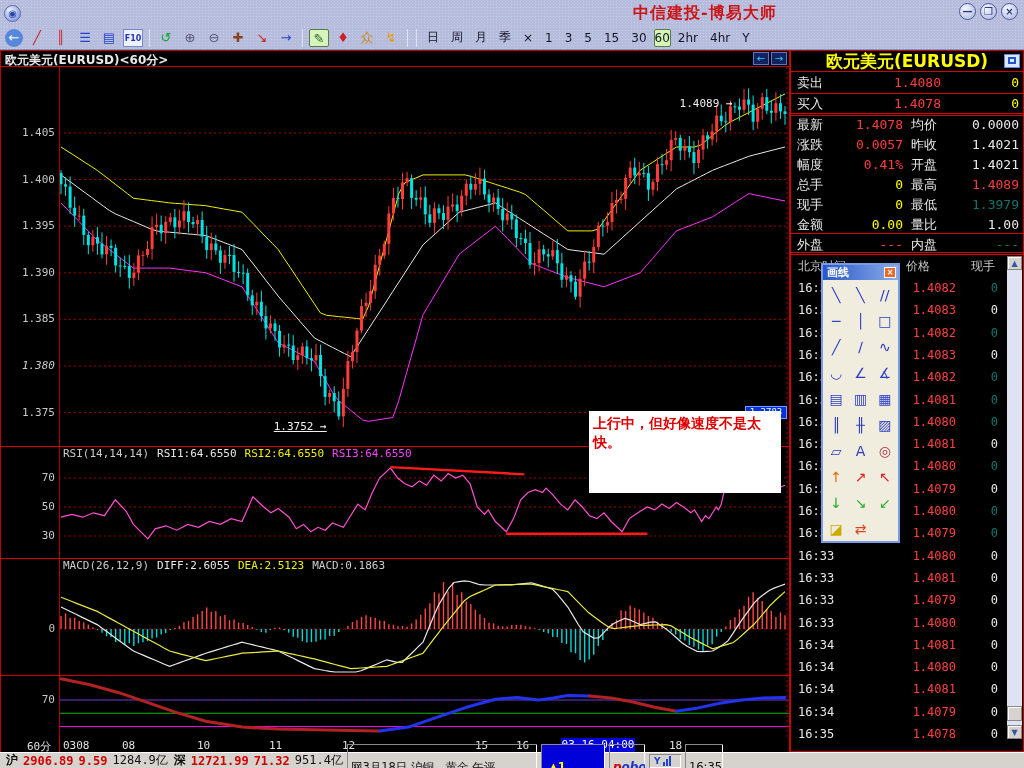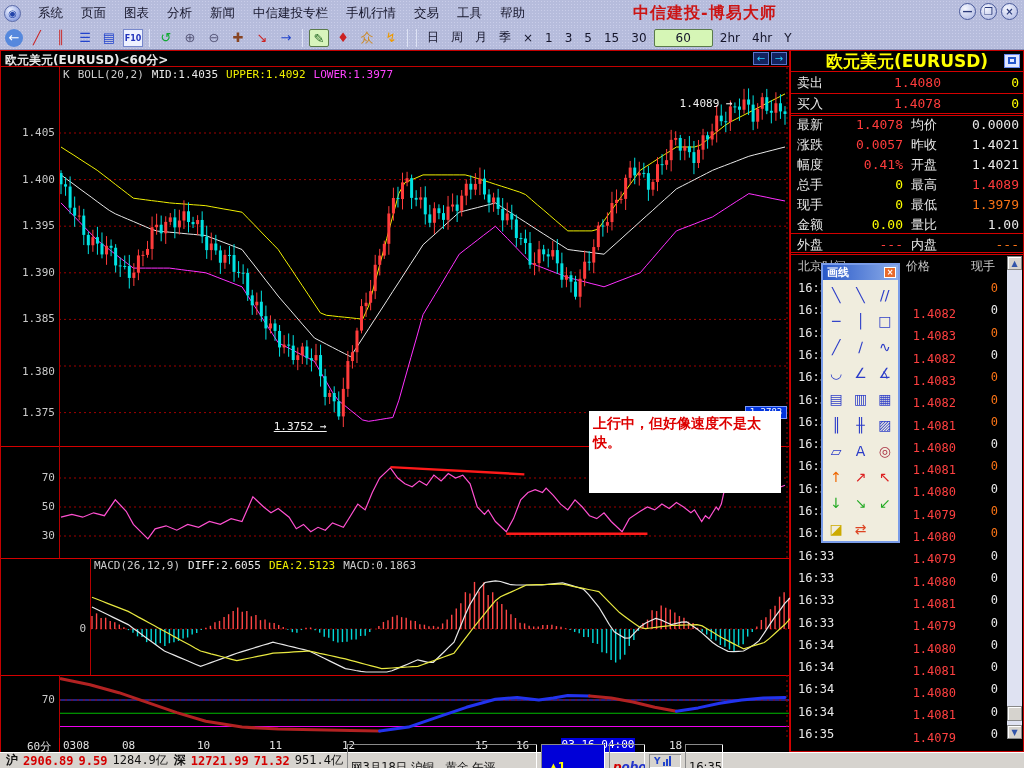--- a/index.html
+++ b/index.html
@@ -25,21 +25,21 @@
 
   
   #toolbar{position:absolute;left:0;top:26px;width:1024px;height:24px;
     background:#b6bcdc;background-image:radial-gradient(#c9cde9 22%,transparent 24%);
     background-size:3px 3px;display:flex;align-items:center;border-bottom:1px solid #8890b8;}
   .ticon{width:20px;height:18px;margin:0 2px;text-align:center;font-size:13px;line-height:17px;}
   .ticon.round{border-radius:50%;width:18px;height:18px;}
   .ticon.active{background:#d8f4bc;border:1px solid #5a7a4a;border-radius:2px;}
   .tsep{width:1px;height:18px;background:#9098c0;border-right:1px solid #dde2f4;margin:0 4px;}
   .period{font-size:12px;color:#15152a;padding:2px 5px;margin:0 1px;white-space:nowrap;}
-  .period.active{background:#d6f6b6;border:1px solid #5a7a4a;border-radius:2px;padding:1px 21px;text-align:center;}
+  .period.active{background:#d6f6b6;border:1px solid #5a7a4a;border-radius:2px;padding:1px 0;text-align:center;}
 
   
   #chartcol{position:absolute;left:0;top:50px;width:790px;height:702px;background:#000;
     border:1px solid #c40000;}
   #chead{position:absolute;left:0;top:0;width:788px;height:16px;border-bottom:1px solid #c40000;}
   #chead-title{position:absolute;left:4px;top:1px;color:#e8e8e8;font-size:12px;font-weight:bold;}
   .chev{position:absolute;top:1px;width:16px;height:13px;background:#12225e;border:1px solid #5a74cc;
     color:#22d4ff;font-size:10px;line-height:11px;text-align:center;}
   .panel{position:absolute;left:0;width:788px;overflow:hidden;}
   .vline58{position:absolute;left:58px;top:0;bottom:0;width:0;border-left:1px solid #b40000;}
@@ -76,29 +76,29 @@
   #quote-restore div{margin:2px auto 0;width:8px;height:7px;border:2px solid #2255cc;}
   .qrow{position:absolute;left:0;width:232px;height:20px;font-size:13px;line-height:20px;}
   .qlab{position:absolute;left:6px;color:#e8e8e8;}
   .qlab2{position:absolute;left:120px;color:#e8e8e8;}
   .qv1{position:absolute;left:40px;width:72px;text-align:right;
     font-family:"DejaVu Sans Mono","Liberation Mono",monospace;}
   .qv2{position:absolute;right:4px;width:74px;text-align:right;
     font-family:"DejaVu Sans Mono","Liberation Mono",monospace;}
   .qqty{position:absolute;right:4px;text-align:right;
     font-family:"DejaVu Sans Mono","Liberation Mono",monospace;}
-  .v-red{color:#ff3c3c;}.v-yellow{color:#ffff00;}.v-green{color:#f97316;}.v-white{color:#e8e8e8;}
+  .v-red{color:#ff3c3c;}.v-yellow{color:#ffff00;}.v-green{color:#0f766e;}.v-white{color:#e8e8e8;}
   .qsep{position:absolute;left:0;width:232px;border-top:1px solid #d40000;}
 
   #list-head{position:absolute;left:0;top:205px;width:215px;height:20px;color:#c8c8c8;
     font-size:12px;line-height:20px;}
   .trow{position:absolute;left:0;width:215px;height:22px;font-size:12px;line-height:22px;
     font-family:"DejaVu Sans Mono","Liberation Mono",monospace;}
   .tt{position:absolute;left:7px;color:#e8e8e8;}
-  .tp{position:absolute;left:70px;width:95px;text-align:right;color:#ff4040;margin-top:26px;}
+  .tp{position:absolute;left:70px;width:95px;text-align:right;color:#ff4040;}
   .tq{position:absolute;right:8px;}
 
   
   #sbar{position:absolute;right:1px;top:205px;width:15px;height:483px;
     background:#dfe2f2;background-image:radial-gradient(#b8bedd 30%,transparent 32%);background-size:2px 2px;}
   .sbtn{position:absolute;left:0;width:15px;height:14px;background:#d6d3ce;
     border:1px solid #888;box-shadow:inset 1px 1px 0 #fff;color:#3355aa;font-size:8px;
     text-align:center;line-height:13px;}
   #sthumb{position:absolute;left:0;width:15px;height:15px;background:#d6d3ce;
     border:1px solid #888;box-shadow:inset 1px 1px 0 #fff;}
@@ -129,32 +129,20 @@
   #signal-box .y{color:#2244cc;font-size:9px;font-weight:bold;margin-right:2px;line-height:9px;}
   #signal-box i{display:block;width:2px;background:#2244cc;}
   #time-box{width:38px;text-align:center;}
   svg{display:block;}
 </style>
 </head>
 <body>
 
 <div id="menubar">
   <div id="app-icon">◉</div>
-  <div id="menus" style="display: flex;">
-      <div class="menu-item">系统</div>
-      <div class="menu-item">页面</div>
-      <div class="menu-item">图表</div>
-      <div class="menu-item">分析</div>
-      <div class="menu-item">新闻</div>
-      <div class="menu-item">中信建投专栏</div>
-      <div class="menu-item">手机行情</div>
-      <div class="menu-item">交易</div>
-      <div class="menu-item">工具</div>
-      <div class="menu-item">帮助</div>
-    </div>
   <div id="app-title">中信建投-博易大师</div>
   <div id="winbtns">
       <div class="winbtn">—</div>
       <div class="winbtn">❐</div>
       <div class="winbtn">×</div>
     </div>
 </div>
 
 <div id="toolbar">
   <div id="toolicons" style="display:flex;align-items:center;margin-left:3px;">
@@ -198,23 +186,20 @@
 </div>
 
 <div id="chartcol">
   <div id="chead">
     <div id="chead-title">欧元美元(EURUSD)&lt;60分&gt;</div>
     <div class="chev" style="right:20px;">←</div>
     <div class="chev" style="right:2px;">→</div>
   </div>
 
   <div class="panel" id="panel-main" style="top:16px;height:379px;">
-    <div class="indhdr">
-      <span class="c-gray">K</span><span class="c-gray">BOLL(20,2)</span><span class="c-white">MID:1.4035</span><span class="c-yellow">UPPER:1.4092</span><span class="c-magenta">LOWER:1.3977</span>
-    </div>
     <svg id="svg-main" width="788" height="379">
         <line x1="58" y1="66" x2="788" y2="66" stroke="#a00000" stroke-dasharray="2,3" stroke-width="1"></line>
         <line x1="58" y1="112.60000000000107" x2="788" y2="112.60000000000107" stroke="#a00000" stroke-dasharray="2,3" stroke-width="1"></line>
         <line x1="58" y1="159.2000000000001" x2="788" y2="159.2000000000001" stroke="#a00000" stroke-dasharray="2,3" stroke-width="1"></line>
         <line x1="58" y1="205.80000000000115" x2="788" y2="205.80000000000115" stroke="#a00000" stroke-dasharray="2,3" stroke-width="1"></line>
         <line x1="58" y1="252.40000000000018" x2="788" y2="252.40000000000018" stroke="#a00000" stroke-dasharray="2,3" stroke-width="1"></line>
         <line x1="58" y1="299.00000000000125" x2="788" y2="299.00000000000125" stroke="#a00000" stroke-dasharray="2,3" stroke-width="1"></line>
         <line x1="58" y1="345.60000000000025" x2="788" y2="345.60000000000025" stroke="#a00000" stroke-dasharray="2,3" stroke-width="1"></line>
         <line x1="786" y1="0" x2="786" y2="379" stroke="#a00000" stroke-dasharray="2,3"></line>
         <polyline points="60.0,80.0 66.0,83.9 72.1,87.7 78.1,91.6 84.1,95.5 90.2,99.4 96.2,103.3 102.2,107.9 108.3,112.6 114.3,117.3 120.3,121.9 126.4,126.6 132.4,131.2 138.4,132.0 144.5,132.8 150.5,133.6 156.5,134.3 162.6,135.1 168.6,135.9 174.6,136.4 180.7,136.8 186.7,137.3 192.7,137.8 198.8,138.2 204.8,138.7 210.8,139.8 216.9,140.9 222.9,142.0 228.9,143.0 235.0,144.1 241.0,145.2 247.0,151.4 253.1,157.6 259.1,163.9 265.1,170.1 271.2,176.3 277.2,182.5 283.2,191.6 289.3,200.6 295.3,209.7 301.3,218.7 307.4,227.8 313.4,236.9 319.4,245.9 325.5,248.3 331.5,248.9 337.5,249.6 343.6,250.2 349.6,250.8 355.6,251.5 361.7,252.1 367.7,238.9 373.7,216.4 379.8,193.8 385.8,171.3 391.8,148.8 397.9,126.3 403.9,115.7 409.9,113.1 416.0,110.5 422.0,107.9 428.0,107.9 434.1,107.9 440.1,107.9 446.1,107.9 452.2,107.9 458.2,107.9 464.2,107.9 470.3,109.5 476.3,111.4 482.3,113.4 488.4,115.3 494.4,117.3 500.4,119.2 506.5,121.1 512.5,123.1 518.5,125.0 524.6,127.6 530.6,132.8 536.6,138.0 542.7,143.1 548.7,148.3 554.7,153.5 560.8,158.7 566.8,163.9 572.8,163.9 578.9,163.9 584.9,163.9 590.9,163.9 597.0,162.2 603.0,153.8 609.0,145.3 615.1,136.9 621.1,128.5 627.1,120.1 633.2,111.7 639.2,103.3 645.2,99.4 651.3,95.5 657.3,91.6 663.3,87.7 669.4,83.9 675.4,80.0 681.4,80.0 687.5,80.0 693.5,80.0 699.5,78.0 705.6,73.2 711.6,68.3 717.6,63.5 723.7,58.6 729.7,54.8 735.7,51.7 741.8,48.6 747.8,45.5 753.8,42.4 759.9,39.3 765.9,36.2 771.9,33.1 778.0,30.0 784.0,26.9 " fill="none" stroke="#f0f000" stroke-width="1"></polyline>
@@ -541,48 +526,51 @@
         <line x1="784" y1="39.11253493315749" x2="784" y2="57.785896179202744" stroke="#00e2e2" stroke-width="1"></line>
         <rect x="782.5" y="44.38551309307767" width="3" height="2.5842927401816382" fill="#00e2e2"></rect>
       </svg>
     <div class="vline58"></div>
     <div id="main-yticks">
         <div class="ytick" style="left: 2px; top: 59px;">1.405</div>
         <div class="ytick" style="left: 2px; top: 105.6px;">1.400</div>
         <div class="ytick" style="left: 2px; top: 152.2px;">1.395</div>
         <div class="ytick" style="left: 2px; top: 198.8px;">1.390</div>
         <div class="ytick" style="left: 2px; top: 245.4px;">1.385</div>
-        <div class="ytick" style="left: 2px; top: 298px;">1.380</div>
+        <div class="ytick" style="left: 2px; top: 292px; font-style: italic;">1.380</div>
         <div class="ytick" style="left: 2px; top: 338.6px;">1.375</div>
       </div>
     <div class="pk-label" id="high-label" style="left: 678.56px; top: 29.652px;">1.4089 →</div>
     <div class="pk-label" id="low-label" style="left: 272.74px; top: 352.736px; text-decoration: underline;">1.3752 →</div>
   </div>
   <div class="hsep" style="top:395px;"></div>
 
   <div class="panel" id="panel-rsi" style="top:395px;height:112px;">
+    <div class="indhdr">
+      <span class="c-gray">RSI(14,14,14)</span><span class="c-white">RSI1:64.6550</span><span class="c-yellow">RSI2:64.6550</span><span class="c-magenta">RSI3:64.6550</span>
+    </div>
     <svg id="svg-rsi" width="788" height="112">
         <line x1="58" y1="32" x2="788" y2="32" stroke="#a00000" stroke-dasharray="2,3"></line>
         <line x1="58" y1="61" x2="788" y2="61" stroke="#a00000" stroke-dasharray="2,3"></line>
         <line x1="58" y1="90" x2="788" y2="90" stroke="#a00000" stroke-dasharray="2,3"></line>
         <line x1="786" y1="0" x2="786" y2="112" stroke="#a00000" stroke-dasharray="2,3"></line>
         <polyline points="60.0,71.2 70.9,68.3 81.7,71.2 92.6,66.8 103.4,69.7 114.3,53.8 125.2,65.3 132.4,78.4 139.6,85.7 146.9,92.9 154.1,82.8 165.0,79.8 175.8,84.2 186.7,78.4 197.6,81.3 208.4,75.5 219.3,78.4 230.1,72.6 241.0,75.5 251.9,50.8 262.7,61.0 270.0,66.8 277.2,62.5 288.1,71.2 295.3,82.8 302.5,78.4 309.8,85.7 317.0,81.3 324.3,84.2 331.5,76.9 342.4,81.3 349.6,69.7 356.8,58.1 364.1,63.9 371.3,46.5 378.6,32.0 389.4,21.9 396.7,32.0 403.9,37.8 411.1,40.7 418.4,34.9 425.6,39.3 432.9,29.1 440.1,34.9 447.3,27.6 454.6,32.0 461.8,29.1 469.1,37.8 476.3,61.0 483.5,68.3 487.2,63.9 494.4,75.5 505.3,85.7 512.5,72.6 519.7,53.8 527.0,46.5 534.2,43.6 541.5,46.5 545.1,42.1 552.3,49.4 559.6,58.1 566.8,63.9 574.0,53.8 581.3,61.0 588.5,69.7 595.8,72.6 603.0,66.8 610.2,75.5 621.1,85.7 628.3,72.6 639.2,65.3 646.4,61.0 653.7,63.9 660.9,58.1 668.2,62.5 675.4,56.6 682.6,61.0 689.9,66.8 693.5,63.9 697.1,69.7 700.7,75.5 704.4,69.7 708.0,72.6 711.6,66.8 715.2,61.0 717.4,63.9 720.3,58.1 726.1,32.0 733.3,37.8 736.9,43.6 744.2,39.3 751.4,42.1 758.7,37.8 765.9,40.7 773.1,34.9 776.8,42.1 784.0,39.3 " fill="none" stroke="#ff50d0" stroke-width="1.2"></polyline>
         <line x1="389.42" y1="21.125" x2="523.36" y2="28.375" stroke="#ff1a1a" stroke-width="2.5"></line>
         <line x1="505.26" y1="87.82499999999999" x2="646.44" y2="87.82499999999999" stroke="#ff1a1a" stroke-width="2.5"></line>
       </svg>
     <div class="vline58"></div>
     <div id="rsi-yticks">
         <div class="ytick" style="left: 2px; top: 25px;">70</div>
         <div class="ytick" style="left: 2px; top: 54px;">50</div>
         <div class="ytick" style="left: 2px; top: 83px;">30</div>
       </div>
   </div>
   <div class="hsep" style="top:507px;"></div>
 
-  <div class="panel" id="panel-macd" style="top:507px;height:117px;margin-left:31px;">
+  <div class="panel" id="panel-macd" style="top:507px;height:117px;">
     <div class="indhdr">
       <span class="c-gray">MACD(26,12,9)</span><span class="c-white">DIFF:2.6055</span><span class="c-yellow">DEA:2.5123</span><span class="c-gray">MACD:0.1863</span>
     </div>
     <svg id="svg-macd" width="788" height="117">
         <line x1="58" y1="71" x2="788" y2="71" stroke="#a00000" stroke-dasharray="2,3"></line>
         <line x1="786" y1="0" x2="786" y2="117" stroke="#a00000" stroke-dasharray="2,3"></line>
         <line x1="60" y1="71" x2="60" y2="57.91" stroke="#ff4545" stroke-width="1.4"></line>
         <line x1="64.55345911949685" y1="71" x2="64.55345911949685" y2="55.39256417782797" stroke="#ff4545" stroke-width="1.4"></line>
         <line x1="69.10691823899371" y1="71" x2="69.10691823899371" y2="60.063053272836065" stroke="#ff4545" stroke-width="1.4"></line>
         <line x1="73.66037735849056" y1="71" x2="73.66037735849056" y2="59.71830031375379" stroke="#ff4545" stroke-width="1.4"></line>

